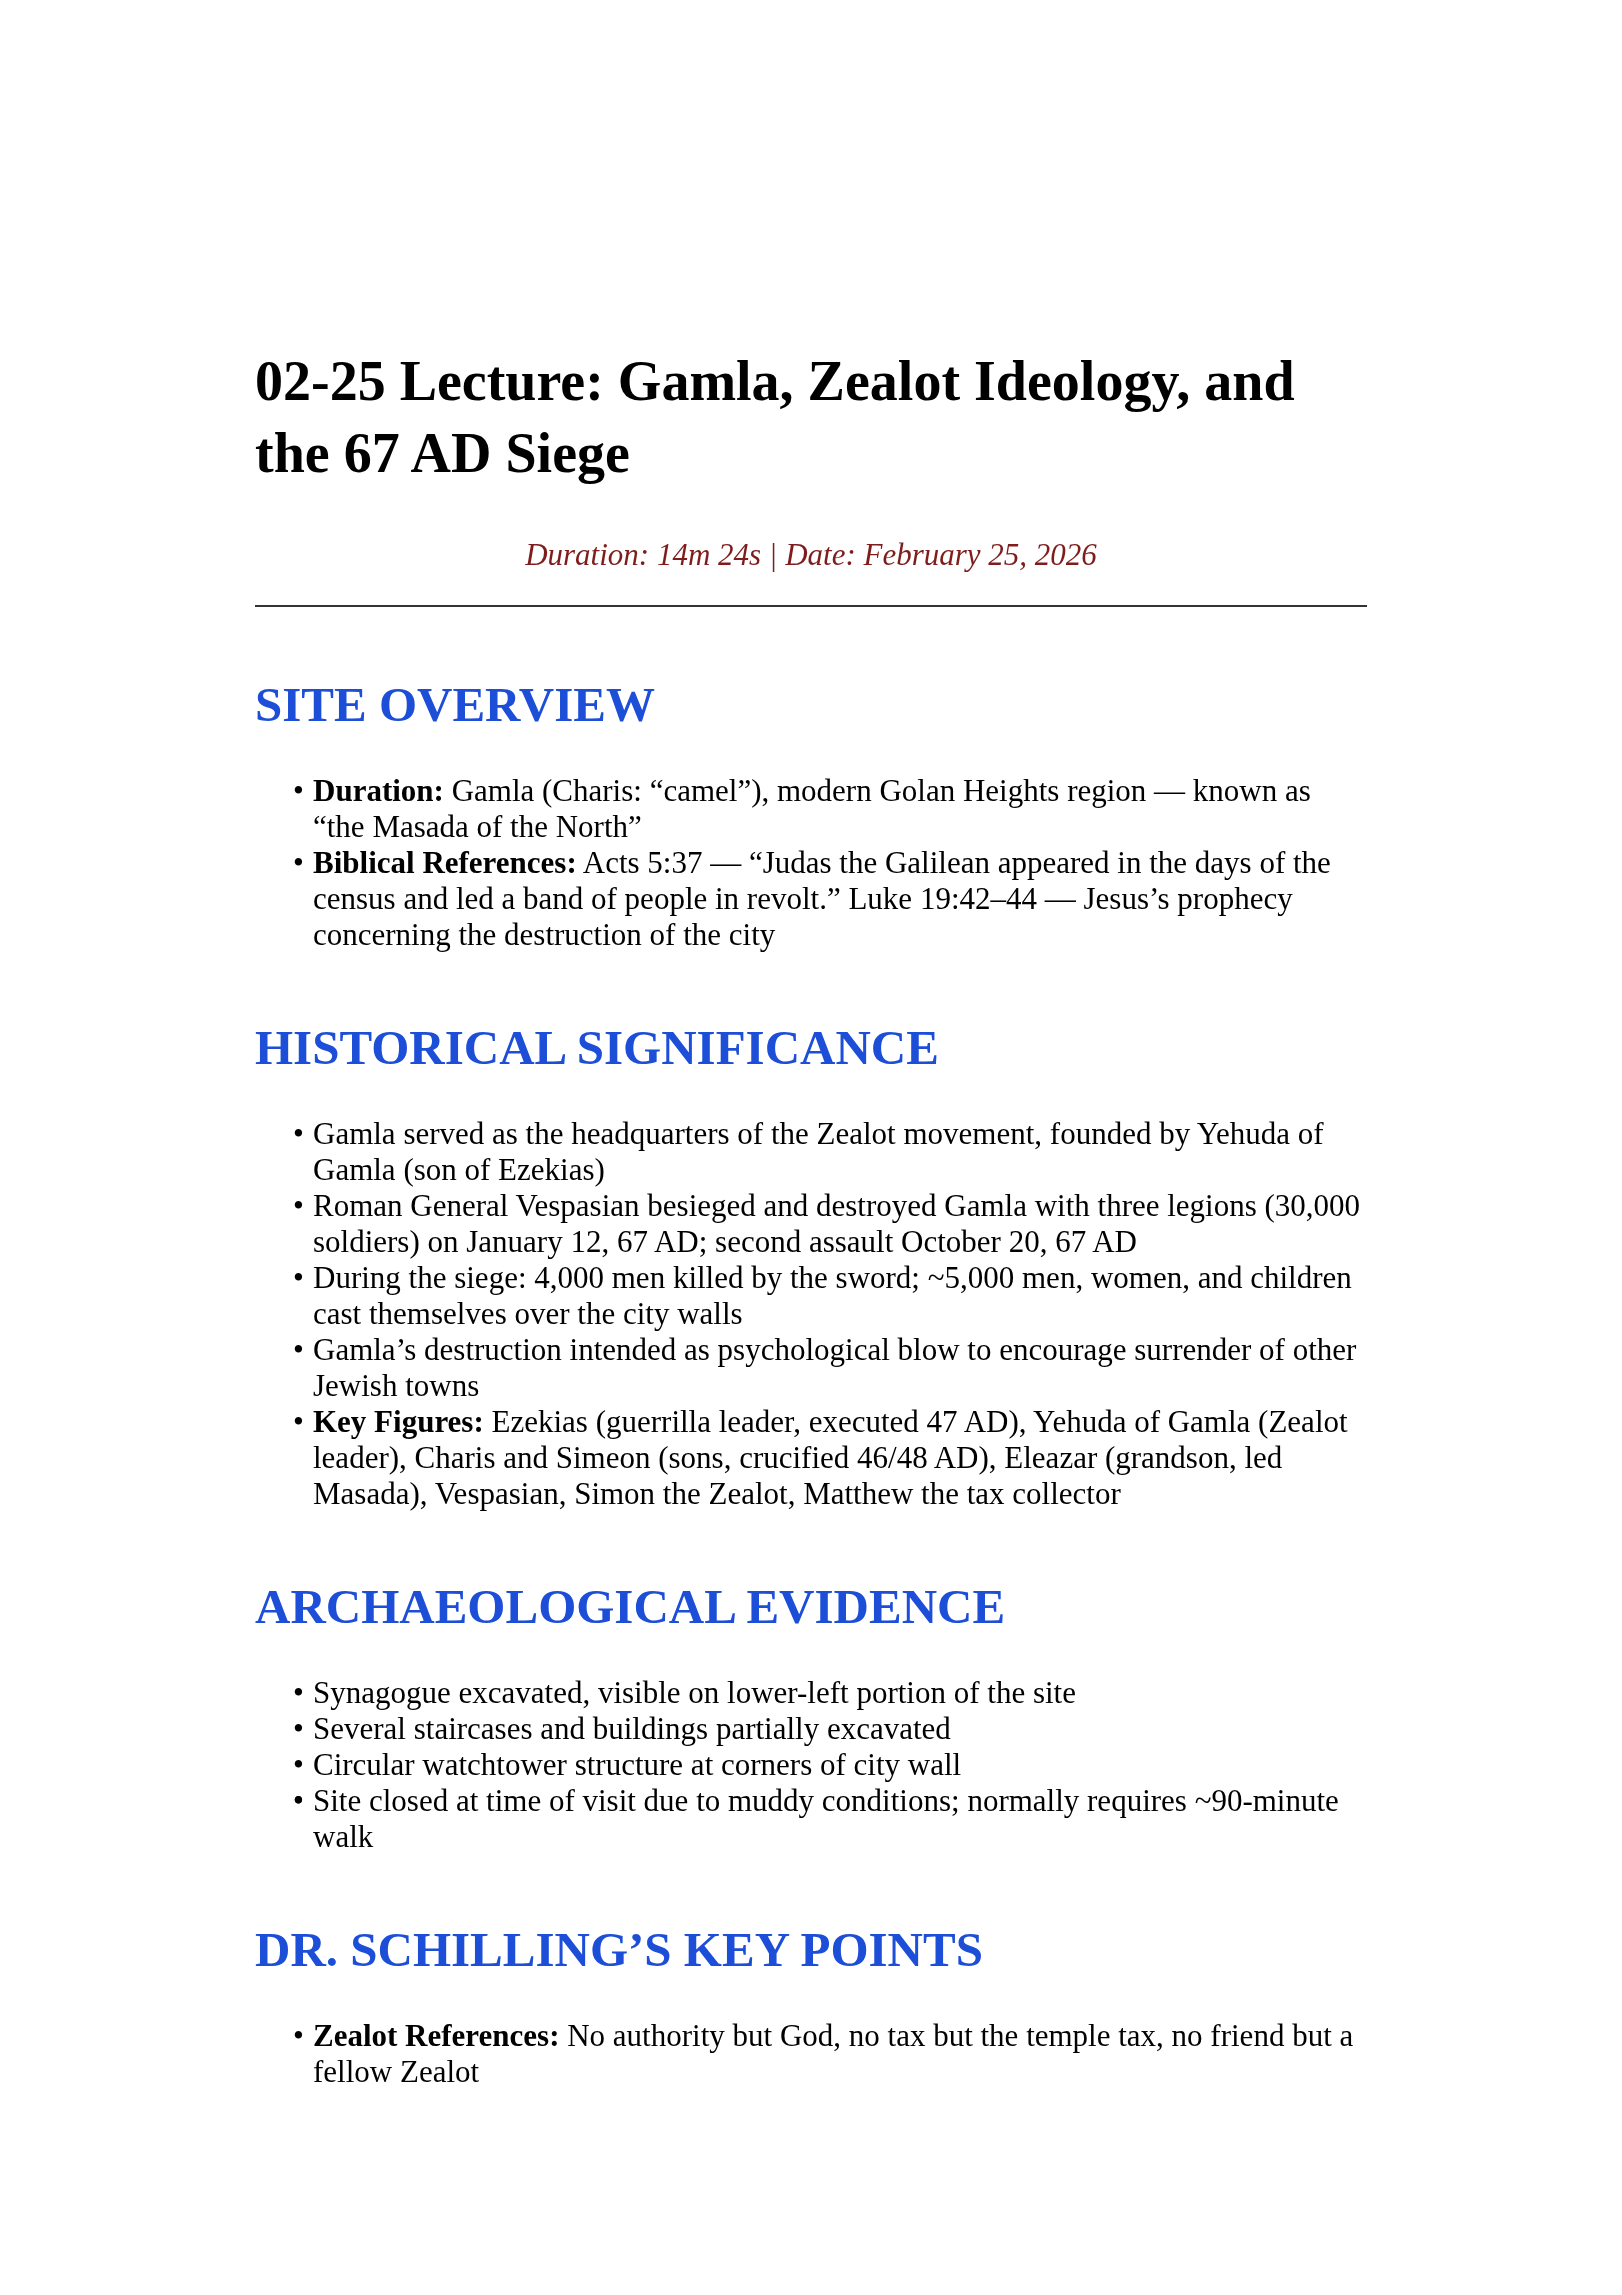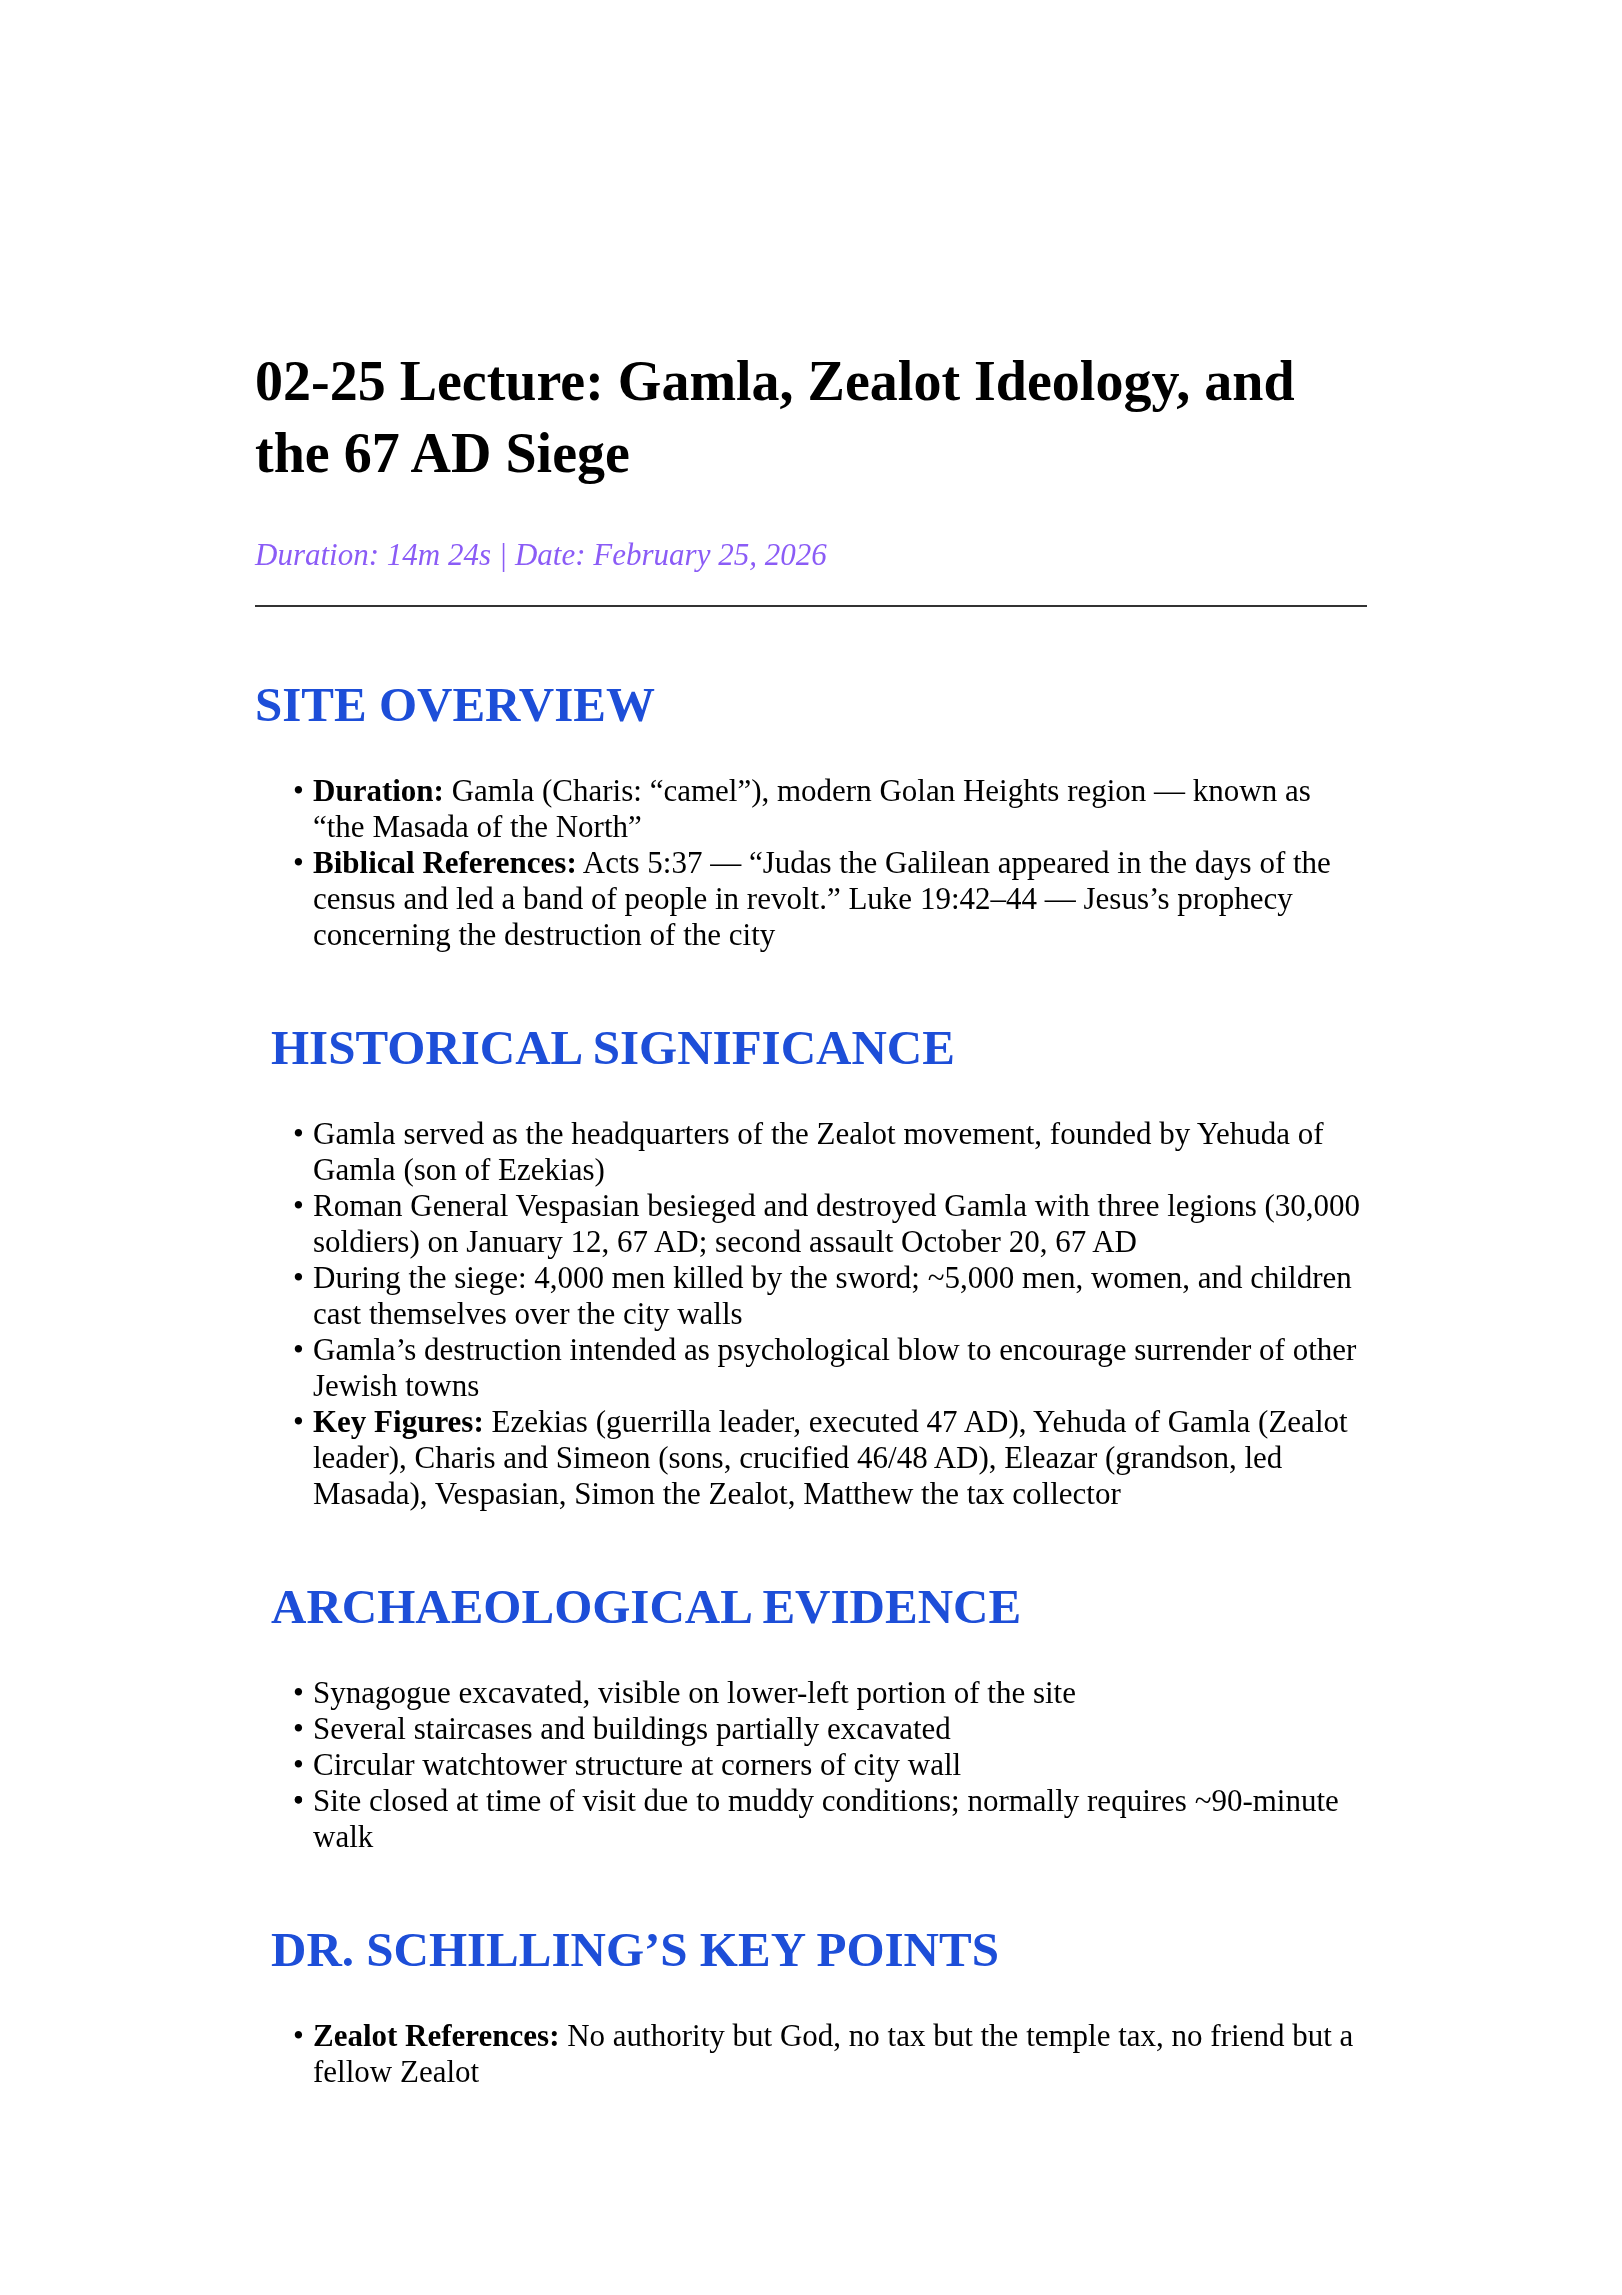--- a/index.html
+++ b/index.html
@@ -26,37 +26,38 @@
     font-size: 56px;
     line-height: 72px;
     font-weight: bold;
     color: #000;
   }
   .meta {
     margin: 48px 0 0 0;
     font-size: 31px;
     line-height: 36px;
     font-style: italic;
-    color: #8b5cf6;
+    color: #7f1d1d;
+    text-align: center;
   }
   .rule {
     margin: 32px 0 0 0;
     height: 2px;
     background: #333333;
     border: none;
   }
   .section-heading {
     margin: 0;
     font-size: 49px;
     line-height: 56px;
     font-weight: bold;
     color: #1d4ed8;
   }
   .section.first .section-heading { margin-top: 70px; }
-  .section:not(.first) .section-heading { margin-top: 67px; margin-left: 16px; }
+  .section:not(.first) .section-heading { margin-top: 67px; }
   .bullets {
     list-style: none;
     margin: 40px 0 0 0;
     padding: 0 0 0 58px;
   }
   .bullets li {
     position: relative;
     font-size: 31px;
     line-height: 36px;
     padding-right: 0;

